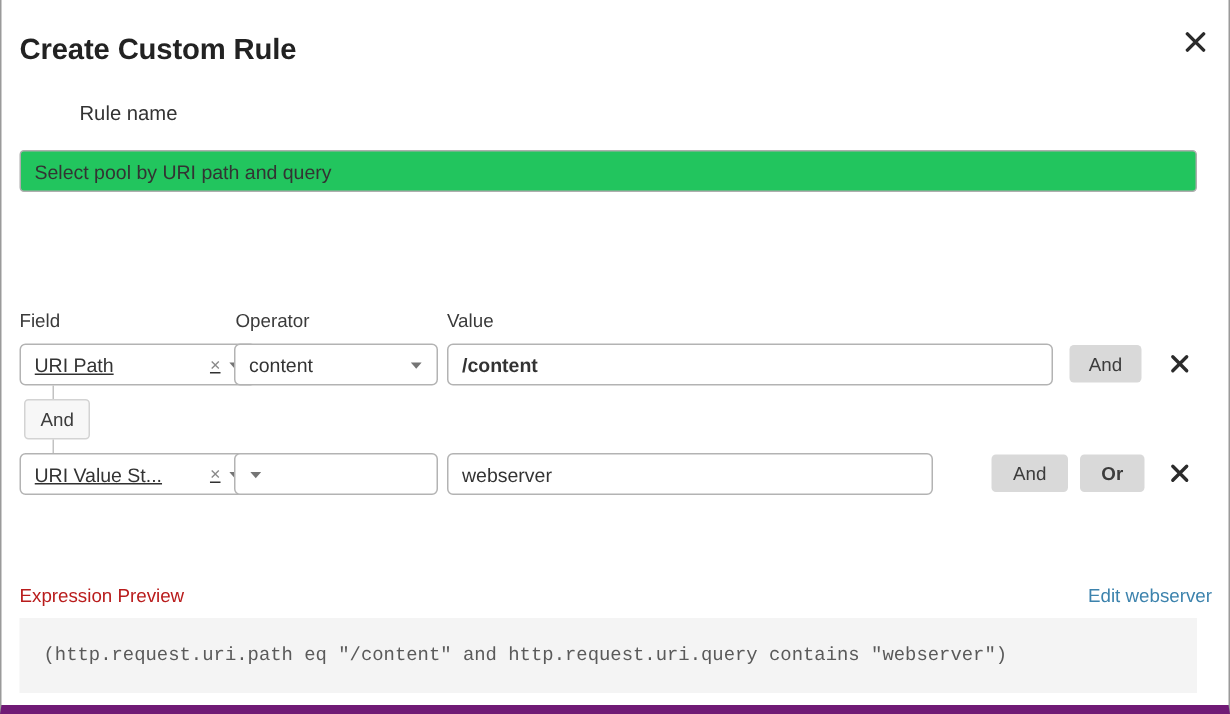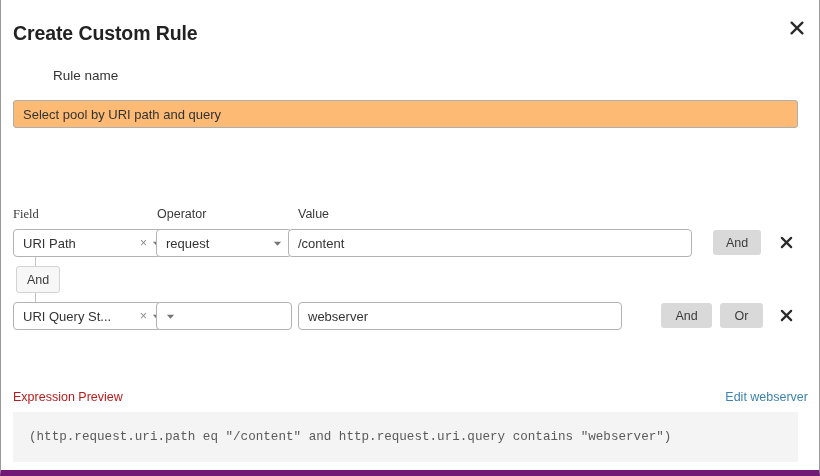--- a/index.html
+++ b/index.html
@@ -80,21 +80,21 @@
   }
   .rule-name-input {
     position: absolute;
     left: 12px;
     top: 100px;
     width: 785px;
     height: 28px;
     box-sizing: border-box;
     border: 1px solid #aeaeae;
     border-radius: 3px;
-    background: #fdba74;
+    background: #22c55e;
     font-family: "Liberation Sans", sans-serif;
     font-size: 13px;
     color: #333333;
     padding: 0 9px;
     outline: none;
   }
 
   
   .match-heading {
     position: absolute;
@@ -104,21 +104,21 @@
     font-weight: bold;
     color: #222222;
   }
 
   .col-label {
     position: absolute;
     top: 207px;
     font-size: 12.5px;
     color: #3a3a3a;
   }
-  .col-label.field    { left: 12px; font-family: Liberation Serif, serif; }
+  .col-label.field    { left: 12px; }
   .col-label.operator { left: 156px; }
   .col-label.value    { left: 297px; }
 
   
   .cond-row {
     position: absolute;
     left: 12px;
     height: 28px;
   }
   .cond-row.row1 { top: 229px; }
@@ -150,56 +150,56 @@
     line-height: 1;
     cursor: pointer;
   }
   .caret {
     width: 9px;
     height: 9px;
     margin-right: 5px;
     flex: 0 0 auto;
   }
 
-  .field-select { left: 0; width: 158px; }
+  .field-select { left: 0; width: 158px; text-decoration: underline; }
   .oper-select  { left: 143px; width: 136px; }
 
   .value-input {
     position: absolute;
     box-sizing: border-box;
     height: 28px;
     border: 1px solid #b3b3b3;
     border-radius: 4px;
     background: #ffffff;
     font-family: "Liberation Sans", sans-serif;
     font-size: 13px;
     color: #333333;
     padding: 0 9px;
     outline: none;
   }
-  .row1 .value-input { left: 275px; width: 404px; }
+  .row1 .value-input { left: 285px; width: 404px; font-weight: bold; }
   .row2 .value-input { left: 285px; width: 324px; }
 
   .logic-btn {
     position: absolute;
     box-sizing: border-box;
     height: 25px;
     top: 1px;
     border: none;
     border-radius: 3px;
     background: #d9d9d9;
     color: #3c3c3c;
     font-family: "Liberation Sans", sans-serif;
     font-size: 12.5px;
     cursor: pointer;
     padding: 0;
   }
   .row1 .btn-and { left: 700px; width: 48px; }
   .row2 .btn-and { left: 648px; width: 51px; }
-  .row2 .btn-or  { left: 707px; width: 43px; }
+  .row2 .btn-or  { left: 707px; width: 43px; font-weight: bold; }
 
   .delete-btn {
     position: absolute;
     top: 3px;
     width: 21px;
     height: 21px;
     display: flex;
     align-items: center;
     justify-content: center;
     background: none;
@@ -303,21 +303,21 @@
   <div class="cond-row row1">
     <div class="select-box field-select">
       <span class="sel-text">URI Path</span>
       <span class="clear-x">×</span>
       <svg class="caret" viewBox="0 0 10 10">
         <path d="M1 3 L5 7.5 L9 3 Z" fill="#757575"></path>
       </svg>
     </div>
 
     <div class="select-box oper-select">
-      <span class="sel-text">request</span>
+      <span class="sel-text">content</span>
       <svg class="caret" viewBox="0 0 10 10">
         <path d="M1 3 L5 7.5 L9 3 Z" fill="#757575"></path>
       </svg>
     </div>
 
     <input class="value-input" type="text" value="/content" style="">
 
     <button class="logic-btn btn-and">And</button>
 
     <button class="delete-btn" aria-label="Delete">
@@ -328,21 +328,21 @@
   </div>
 
   <div class="connector-wrap">
     <div class="connector-line top"></div>
     <div class="connector-badge">And</div>
     <div class="connector-line bottom"></div>
   </div>
 
   <div class="cond-row row2">
     <div class="select-box field-select">
-      <span class="sel-text">URI Query St...</span>
+      <span class="sel-text">URI Value St...</span>
       <span class="clear-x">×</span>
       <svg class="caret" viewBox="0 0 10 10">
         <path d="M1 3 L5 7.5 L9 3 Z" fill="#757575"></path>
       </svg>
     </div>
 
     <div class="select-box oper-select">
       <svg class="caret" viewBox="0 0 10 10">
         <path d="M1 3 L5 7.5 L9 3 Z" fill="#757575"></path>
       </svg>

